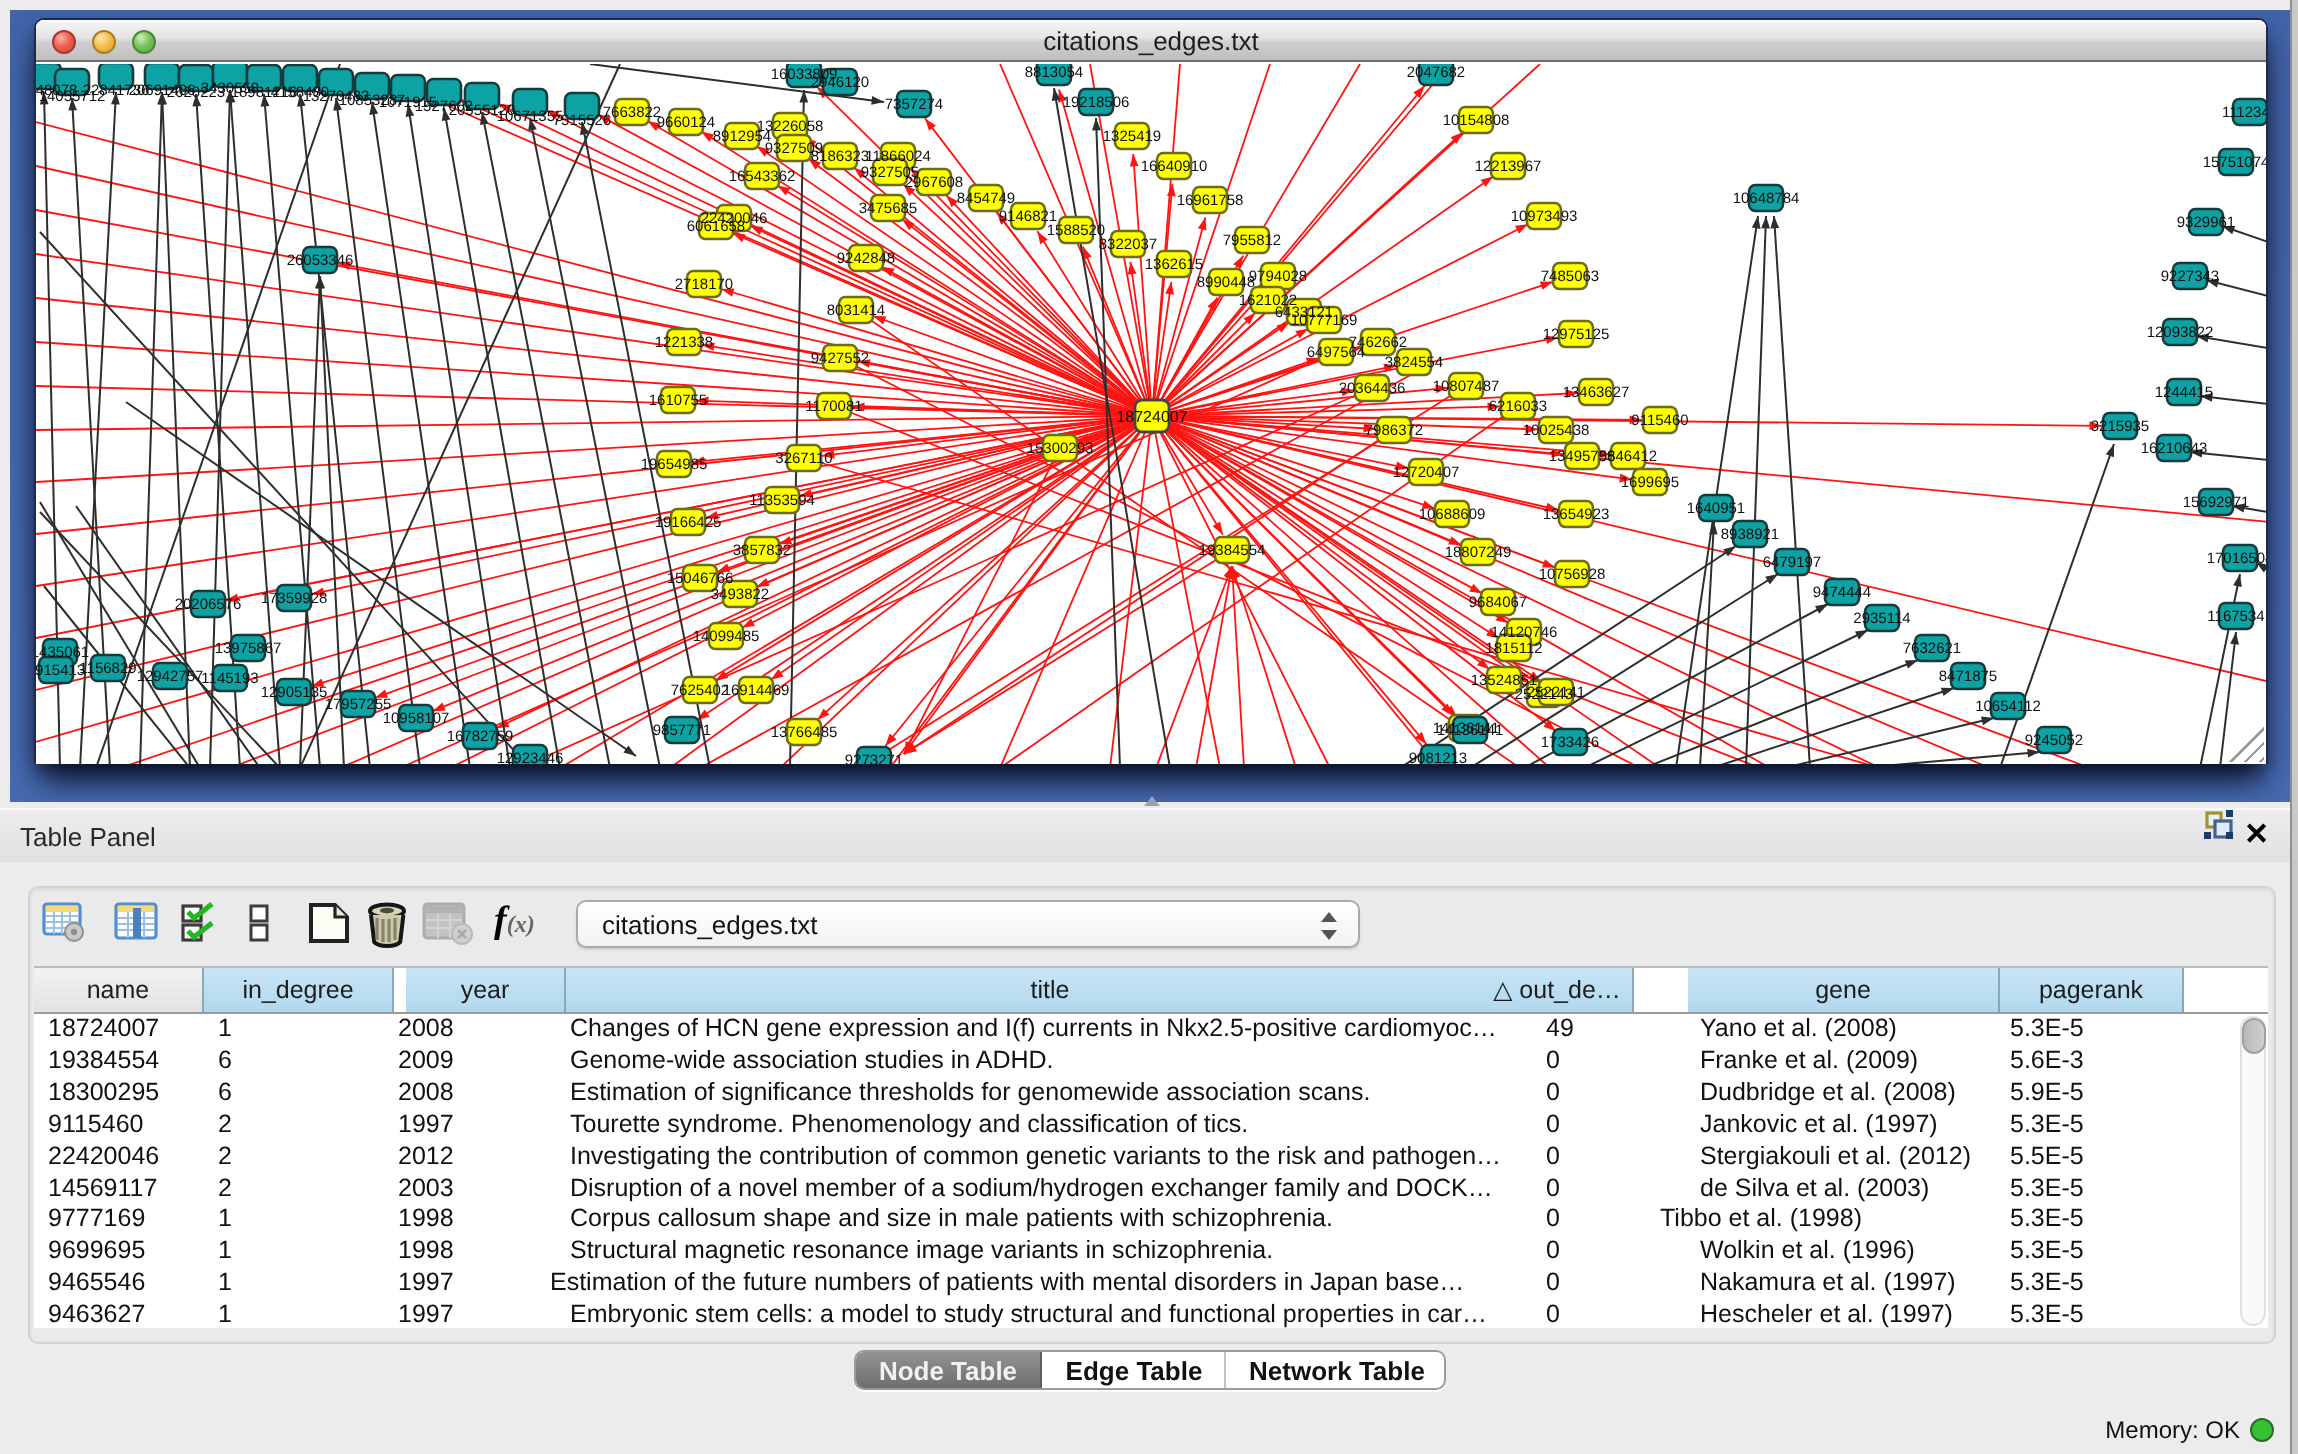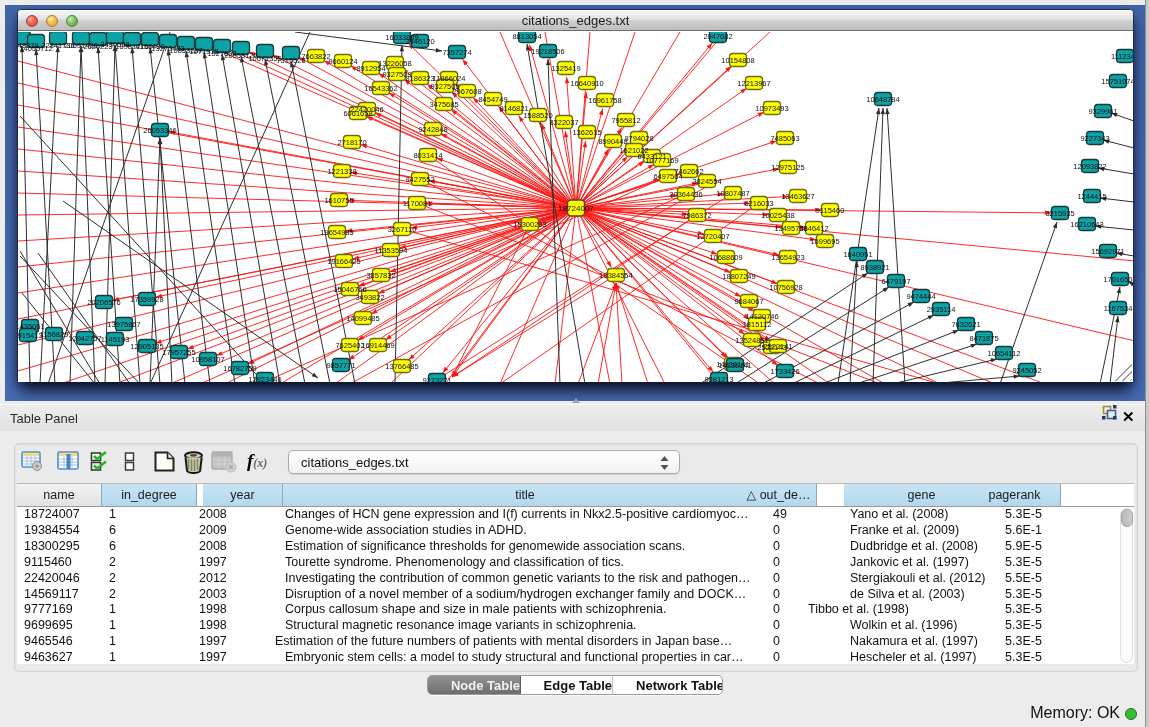--- a/index.html
+++ b/index.html
@@ -15,22 +15,22 @@
 #tph .t{position:absolute;left:10px;top:6px;font-size:13px;color:#2a2a2a}
 #tpbox{position:absolute;left:14px;top:443px;width:1124px;height:229px;background:#eaeaea;border:1px solid #d2d2d2;border-radius:5px;box-shadow:inset 0 1px 2px rgba(0,0,0,.08)}
 #tbl{position:absolute;left:17px;top:483px;width:1117px;height:181px;background:#fff;border-top:1px solid #bbb}
 .hc{position:absolute;top:484px;height:22px;background:linear-gradient(180deg,#c8e4f4,#b2d8ee);border-right:1px solid #89a8ba;font-size:12.5px;color:#1c1c1c;text-align:center;line-height:22px}
 #hdrline{position:absolute;left:17px;top:506px;width:1117px;height:1px;background:#9a9a9a}
 .trow{position:absolute;left:0;height:16px;font-size:12.5px;color:#111}
 .trow span{position:absolute;white-space:nowrap;top:0}
 #sb{position:absolute;left:1120px;top:508px;width:13px;height:155px;background:#fafafa;border:1px solid #e0e0e0;border-radius:7px}
 #sbt{position:absolute;left:1120.5px;top:509px;width:12px;height:18px;background:linear-gradient(90deg,#b8b8b8,#cfcfcf);border:1px solid #a0a0a0;border-radius:6px}
 #tabs{position:absolute;left:427px;top:675px;width:296px;height:20px;border:1px solid #9b9b9b;border-radius:5px;background:#fff;box-shadow:0 1px 0 rgba(255,255,255,.8);font-size:13px;font-weight:bold;overflow:hidden}
-#tabs div{position:absolute;top:0;height:100%;text-align:right;line-height:19px}
-#status{position:absolute;right:12px;bottom:5px;font-size:16px;color:#111}
+#tabs div{position:absolute;top:0;height:100%;text-align:center;line-height:19px}
+#status{position:absolute;right:12px;bottom:5px;font-size:12px;color:#111}
 #memdot{display:inline-block;width:12px;height:12px;border-radius:50%;background:#35c033;border:1.5px solid #2a6b28;vertical-align:-2px;margin-left:5px}
 .ticon{position:absolute;top:450px}
 #combo{position:absolute;left:288px;top:450px;width:392px;height:24px;background:linear-gradient(180deg,#ffffff,#f2f2f2);border:1px solid #a9a9a9;border-radius:5px;box-shadow:0 1px 1px rgba(0,0,0,.12);font-size:13px;color:#111;line-height:23px;padding-left:12px}
 </style></head><body>
 <div id="desktop">
   <div id="win">
     <div id="titlebar">
       <div class="tl" style="left:8px;background:radial-gradient(circle at 35% 30%,#ffb0a6,#ee6254 45%,#cf4437);border:1px solid #a33a30"></div>
       <div class="tl" style="left:28px;background:radial-gradient(circle at 35% 30%,#ffe9b0,#f6be50 45%,#dc9f27);border:1px solid #ad7d1f"></div>
       <div class="tl" style="left:48px;background:radial-gradient(circle at 35% 30%,#d2f0c0,#7ac35e 45%,#58a13c);border:1px solid #4c8a34"></div>
@@ -747,39 +747,39 @@
     </svg>
 </div>
 
 <div id="tbl"></div>
 <div class="hc" style="left:17px;width:85px;background:linear-gradient(180deg,#f2f2f2,#e2e2e2)">name</div>
 <div class="hc" style="left:102px;width:95px">in_degree</div>
 <div class="hc" style="left:203px;width:80px">year</div>
 <div class="hc" style="left:283px;width:485px">title</div>
 <div class="hc" style="left:741px;width:76px">△ out_de…</div>
 <div class="hc" style="left:844px;width:156px">gene</div>
-<div class="hc" style="left:969px;width:92px">pagerank</div>
+<div class="hc" style="left:1000px;width:92px">pagerank</div>
 <div id="hdrline"></div>
 <div class="trow" style="top:507px">
     <span style="left:24px">18724007</span>
     <span style="left:109px">1</span>
     <span style="left:199px">2008</span>
     <span style="left:285px">Changes of HCN gene expression and I(f) currents in Nkx2.5-positive cardiomyoc…</span>
     <span style="left:773px">49</span>
     <span style="left:850px">Yano et al. (2008)</span>
     <span style="left:1005px">5.3E-5</span>
   </div>
 <div class="trow" style="top:522.9px">
     <span style="left:24px">19384554</span>
     <span style="left:109px">6</span>
     <span style="left:199px">2009</span>
     <span style="left:285px">Genome-wide association studies in ADHD.</span>
     <span style="left:773px">0</span>
     <span style="left:850px">Franke et al. (2009)</span>
-    <span style="left:1005px">5.6E-1</span>
+    <span style="left:1005px">5.6E-3</span>
   </div>
 <div class="trow" style="top:538.8px">
     <span style="left:24px">18300295</span>
     <span style="left:109px">6</span>
     <span style="left:199px">2008</span>
     <span style="left:285px">Estimation of significance thresholds for genomewide association scans.</span>
     <span style="left:773px">0</span>
     <span style="left:850px">Dudbridge et al. (2008)</span>
     <span style="left:1005px">5.9E-5</span>
   </div>
@@ -809,21 +809,21 @@
     <span style="left:773px">0</span>
     <span style="left:850px">de Silva et al. (2003)</span>
     <span style="left:1005px">5.3E-5</span>
   </div>
 <div class="trow" style="top:602.3999999999999px">
     <span style="left:24px">9777169</span>
     <span style="left:109px">1</span>
     <span style="left:199px">1998</span>
     <span style="left:285px">Corpus callosum shape and size in male patients with schizophrenia.</span>
     <span style="left:773px">0</span>
-    <span style="left:808px">Tibbo et al. (1998)</span>
+    <span style="left:830px">Tibbo et al. (1998)</span>
     <span style="left:1005px">5.3E-5</span>
   </div>
 <div class="trow" style="top:618.2999999999998px">
     <span style="left:24px">9699695</span>
     <span style="left:109px">1</span>
     <span style="left:199px">1998</span>
     <span style="left:285px">Structural magnetic resonance image variants in schizophrenia.</span>
     <span style="left:773px">0</span>
     <span style="left:850px">Wolkin et al. (1996)</span>
     <span style="left:1005px">5.3E-5</span>

